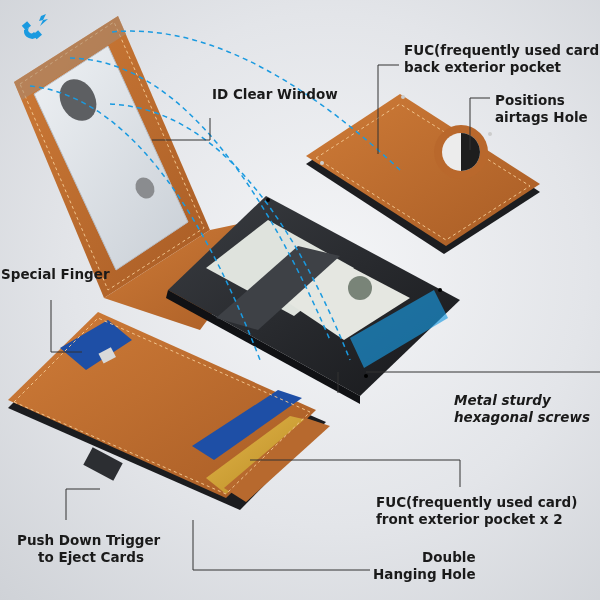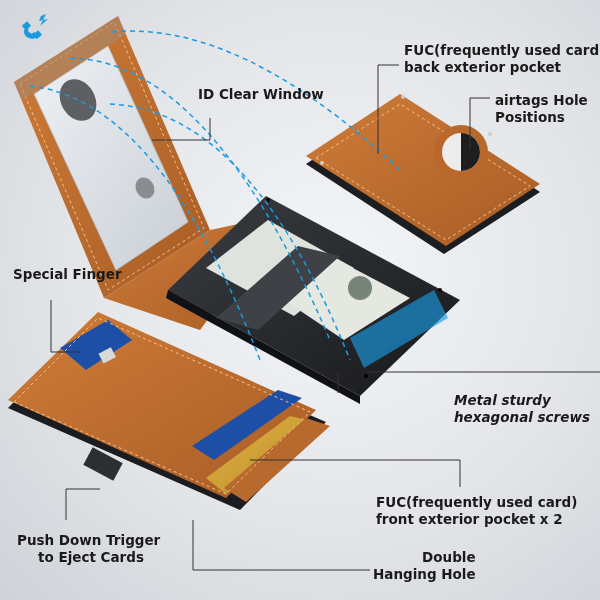--- a/index.html
+++ b/index.html
@@ -110,35 +110,35 @@
     </g>
   </svg>
 
   <svg class="magnet" viewBox="0 0 30 30">
     <path d="M4,18 A8,8 0 0 0 18,24 L14,20 A3,3 0 0 1 9,16 Z" fill="#1a9ae0"></path>
     <rect x="3" y="11" width="7" height="6" fill="#1a9ae0" transform="rotate(-40 6 14)"></rect>
     <rect x="14" y="20" width="7" height="6" fill="#1a9ae0" transform="rotate(-40 17 23)"></rect>
     <path d="M21,4 L26,2 L23,8 L28,7 L20,14 L23,8 L19,9 Z" fill="#1a9ae0"></path>
   </svg>
 
-  <div class="label" style="left:198px;top:86px;">
+  <div class="label" style="left:212px;top:86px;">
     <span>ID Clear Window</span>
   </div>
 
   <div class="label" style="left:404px;top:42px;">
     <div>FUC(frequently used card)</div>
     <div>back exterior pocket</div>
   </div>
 
   <div class="label" style="left:495px;top:92px;">
+    <div>Positions</div>
     <div>airtags Hole</div>
-    <div>Positions</div>
   </div>
 
-  <div class="label" style="left:13px;top:266px;">
+  <div class="label" style="left:1px;top:266px;">
     <div>Special Finger</div>
   </div>
 
   <div class="label" style="left:454px;top:392px;font-style:italic;">
     <div>Metal sturdy</div>
     <div>hexagonal screws</div>
   </div>
 
   <div class="label" style="left:376px;top:494px;">
     <div>FUC(frequently used card)</div>

